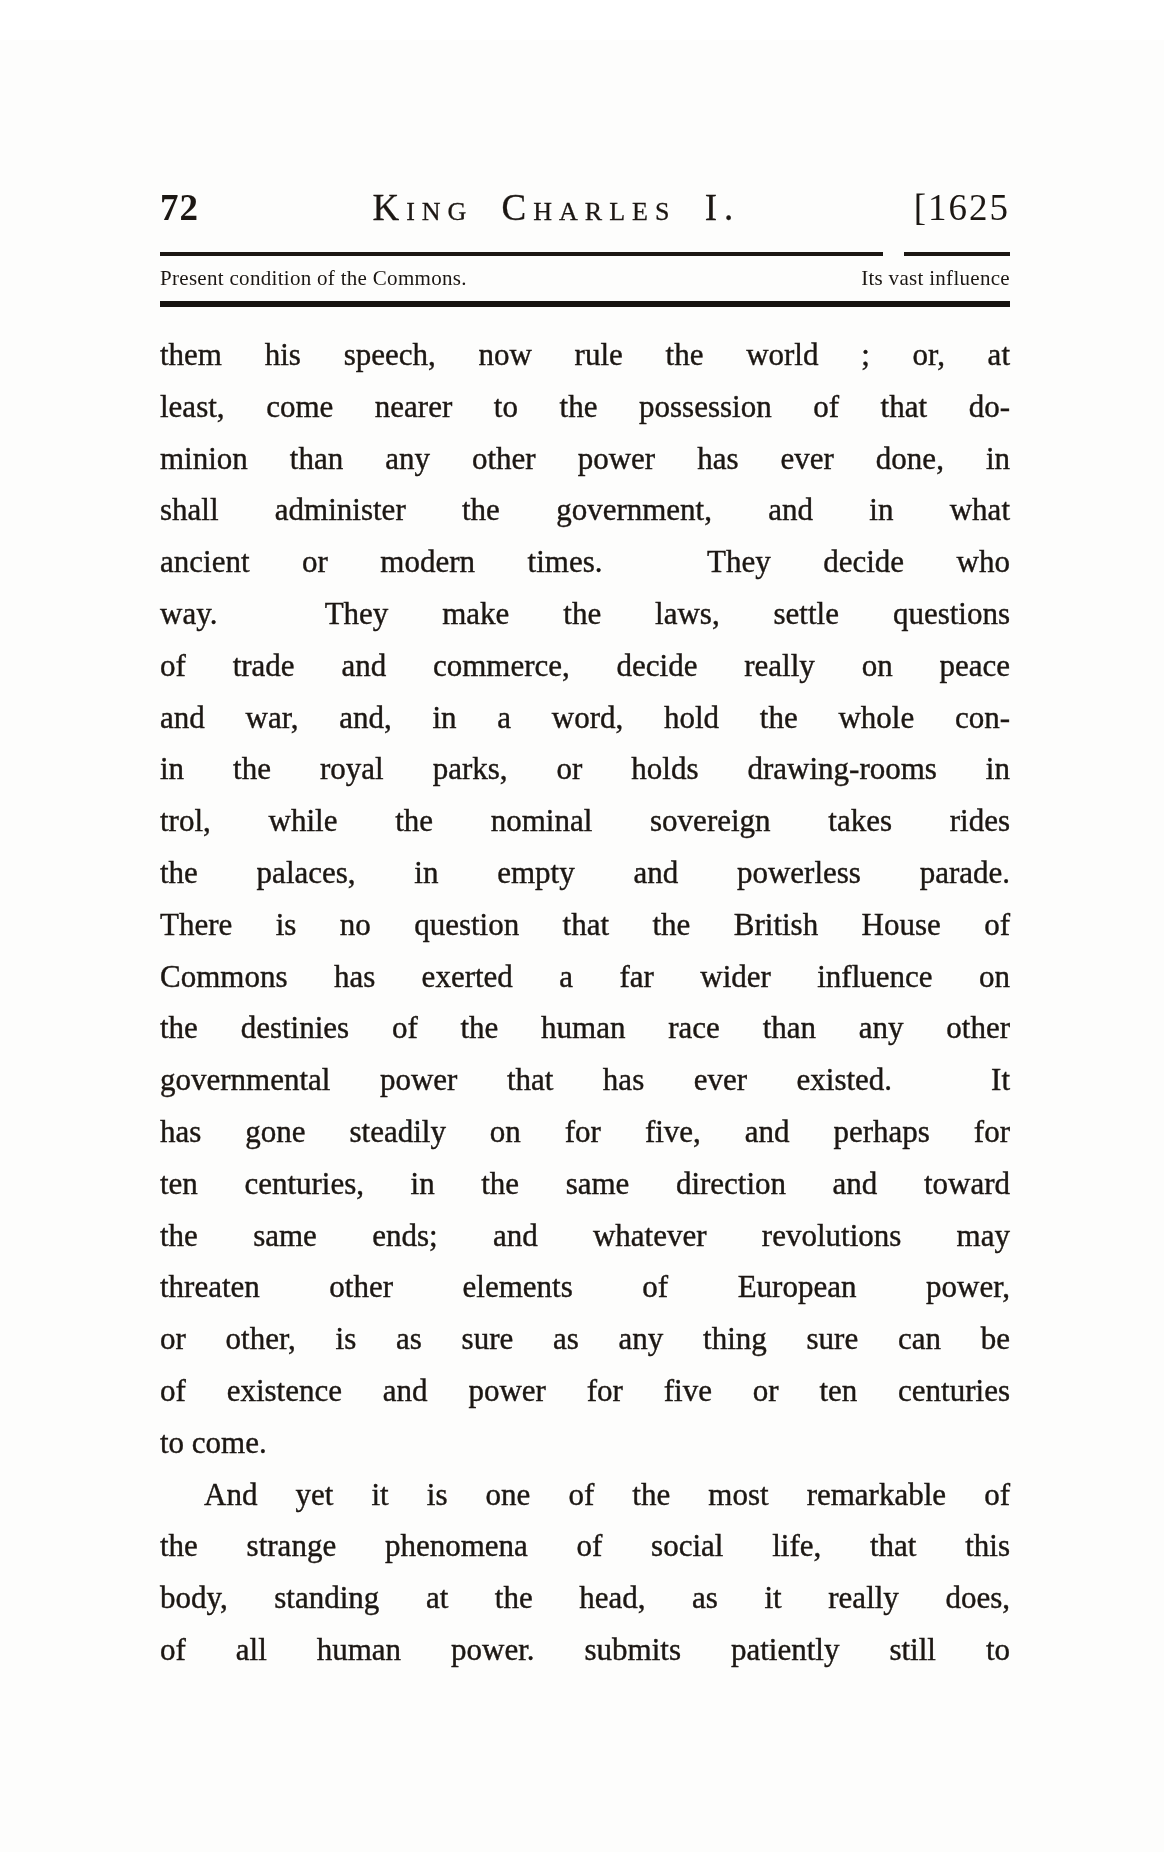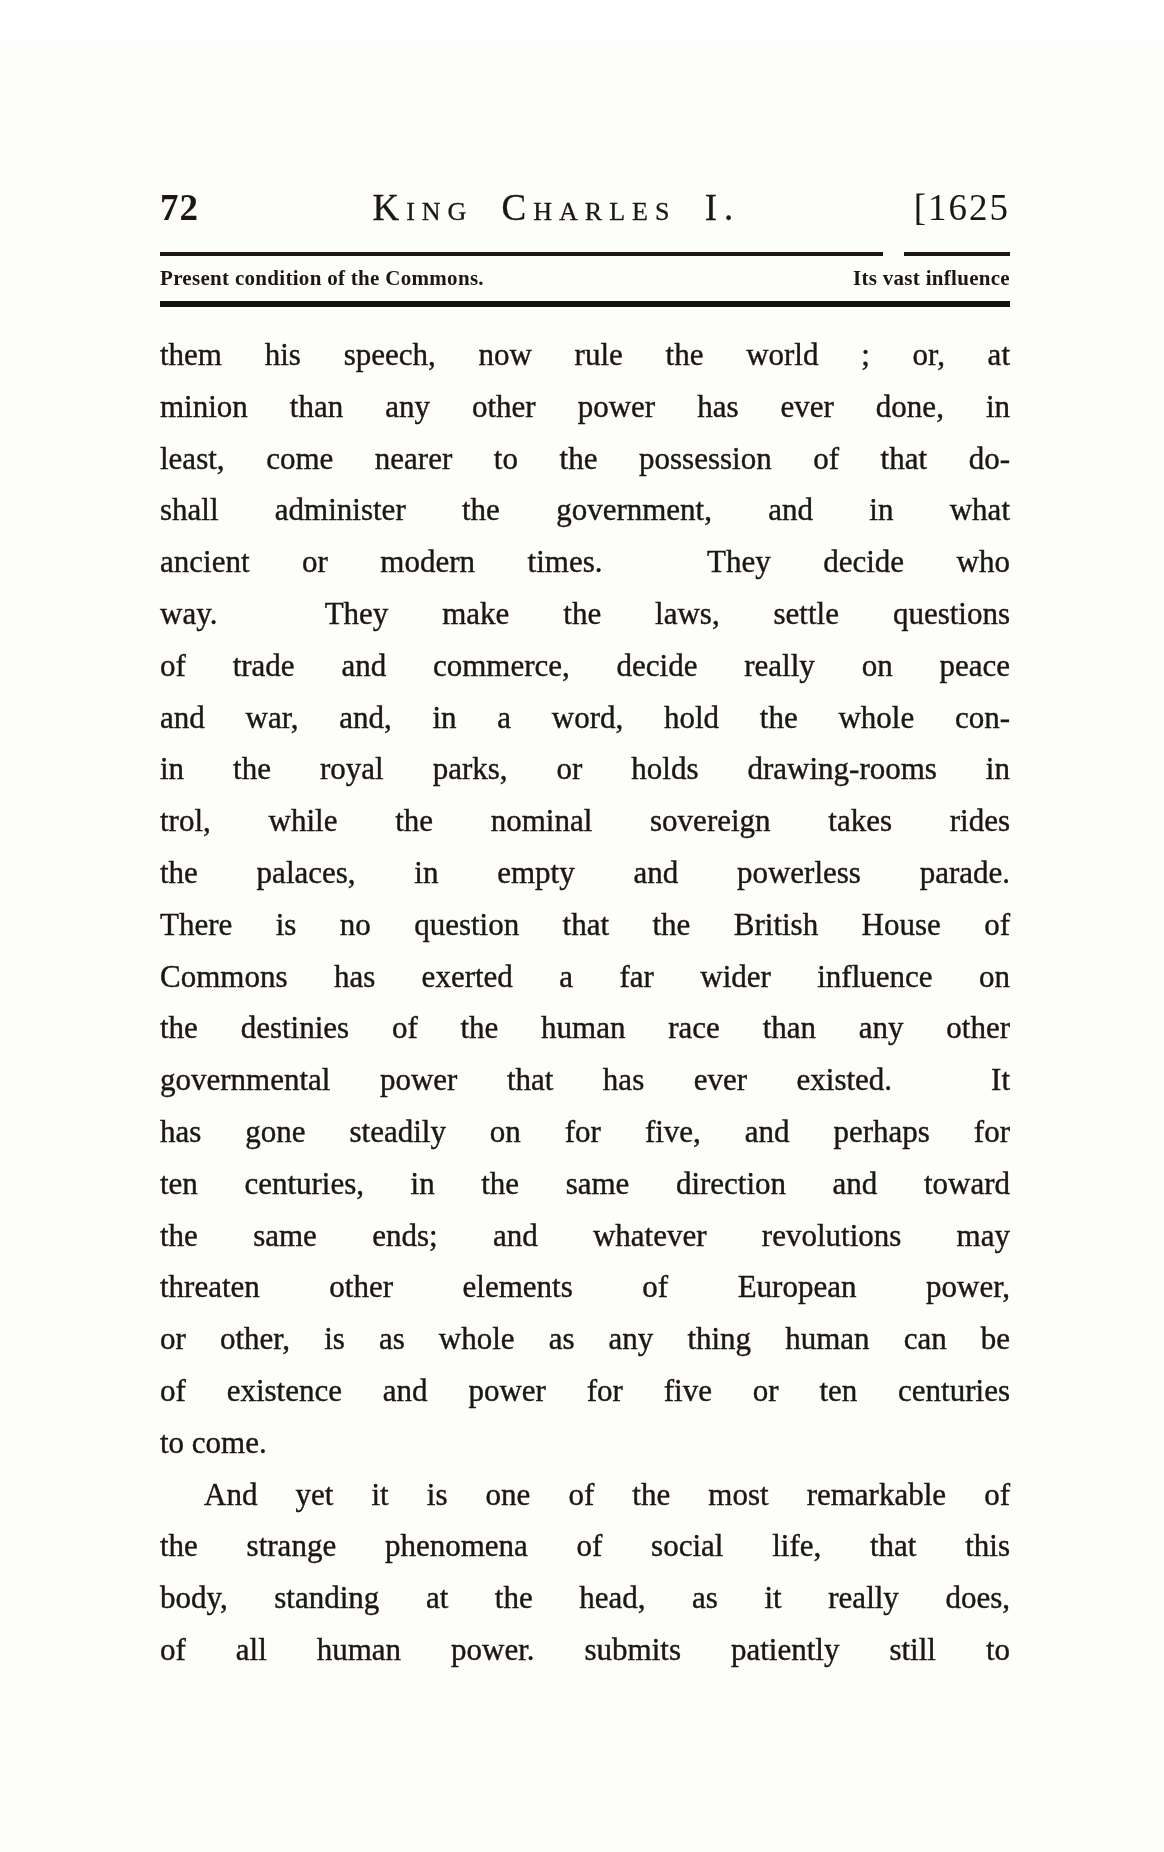--- a/index.html
+++ b/index.html
@@ -41,21 +41,21 @@
     height: 4px;
     background: linear-gradient(to right,
       #1c1713 0 85%, transparent 85% 87.5%, #1c1713 87.5% 100%);
   }
   .runhead-row {
     display: flex;
     justify-content: space-between;
     margin-top: 9px;
     font-size: 21px;
     line-height: 26px;
-    font-weight: bold;
+    font-weight: normal;
     letter-spacing: 0.3px;
   }
   .rule-mid {
     margin-top: 10px;
     height: 6px;
     background: #171310;
   }
   .bodytext {
     margin-top: 22px;
     font-size: 31px;
@@ -85,39 +85,39 @@
 
     <div class="runhead-row">
       <span>Present condition of the Commons.</span>
       <span>Its vast influence</span>
     </div>
 
     <div class="rule-mid"></div>
 
     <div class="bodytext">
       <div class="ln">them his speech, now rule the world ; or, at</div>
+      <div class="ln">least, come nearer to the possession of that do-</div>
       <div class="ln">minion than any other power has ever done, in</div>
-      <div class="ln">least, come nearer to the possession of that do-</div>
       <div class="ln">shall administer the government, and in what</div>
       <div class="ln">ancient or modern times.&nbsp; They decide who</div>
       <div class="ln">way.&nbsp; They make the laws, settle questions</div>
       <div class="ln">of trade and commerce, decide really on peace</div>
       <div class="ln">and war, and, in a word, hold the whole con-</div>
       <div class="ln">in the royal parks, or holds drawing-rooms in</div>
       <div class="ln">trol, while the nominal sovereign takes rides</div>
       <div class="ln">the palaces, in empty and powerless parade.</div>
       <div class="ln">There is no question that the British House of</div>
       <div class="ln">Commons has exerted a far wider influence on</div>
       <div class="ln">the destinies of the human race than any other</div>
       <div class="ln">governmental power that has ever existed.&nbsp; It</div>
       <div class="ln">has gone steadily on for five, and perhaps for</div>
       <div class="ln">ten centuries, in the same direction and toward</div>
       <div class="ln">the same ends; and whatever revolutions may</div>
       <div class="ln">threaten other elements of European power,</div>
-      <div class="ln">or other, is as whole as any thing human can be</div>
+      <div class="ln">or other, is as sure as any thing sure can be</div>
       <div class="ln">of existence and power for five or ten centuries</div>
       <div class="ln ln-end">to come.</div>
       <div class="ln ln-indent">And yet it is one of the most remarkable of</div>
       <div class="ln">the strange phenomena of social life, that this</div>
       <div class="ln">body, standing at the head, as it really does,</div>
       <div class="ln">of all human power. submits patiently still to</div>
     </div>
 
   </div>
 </div>

